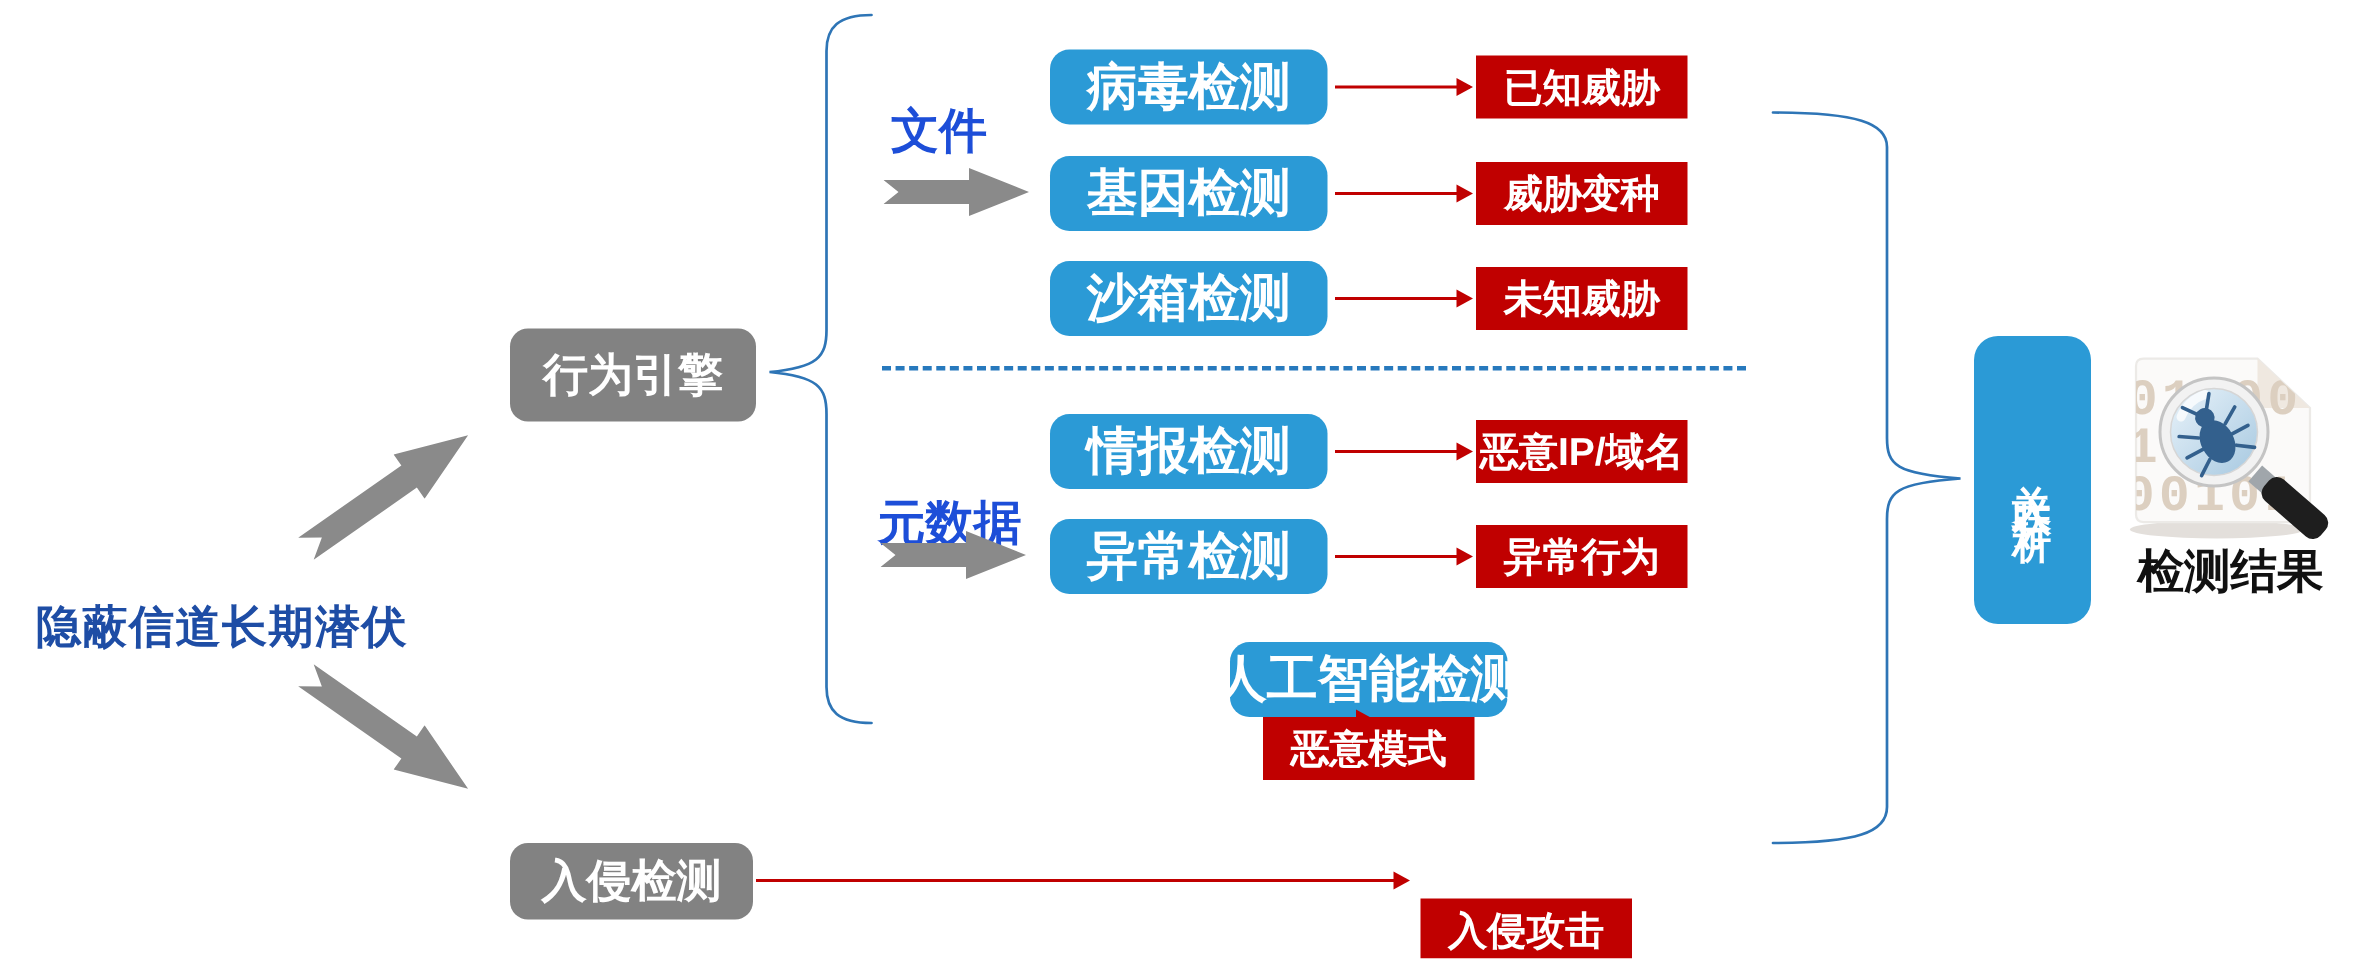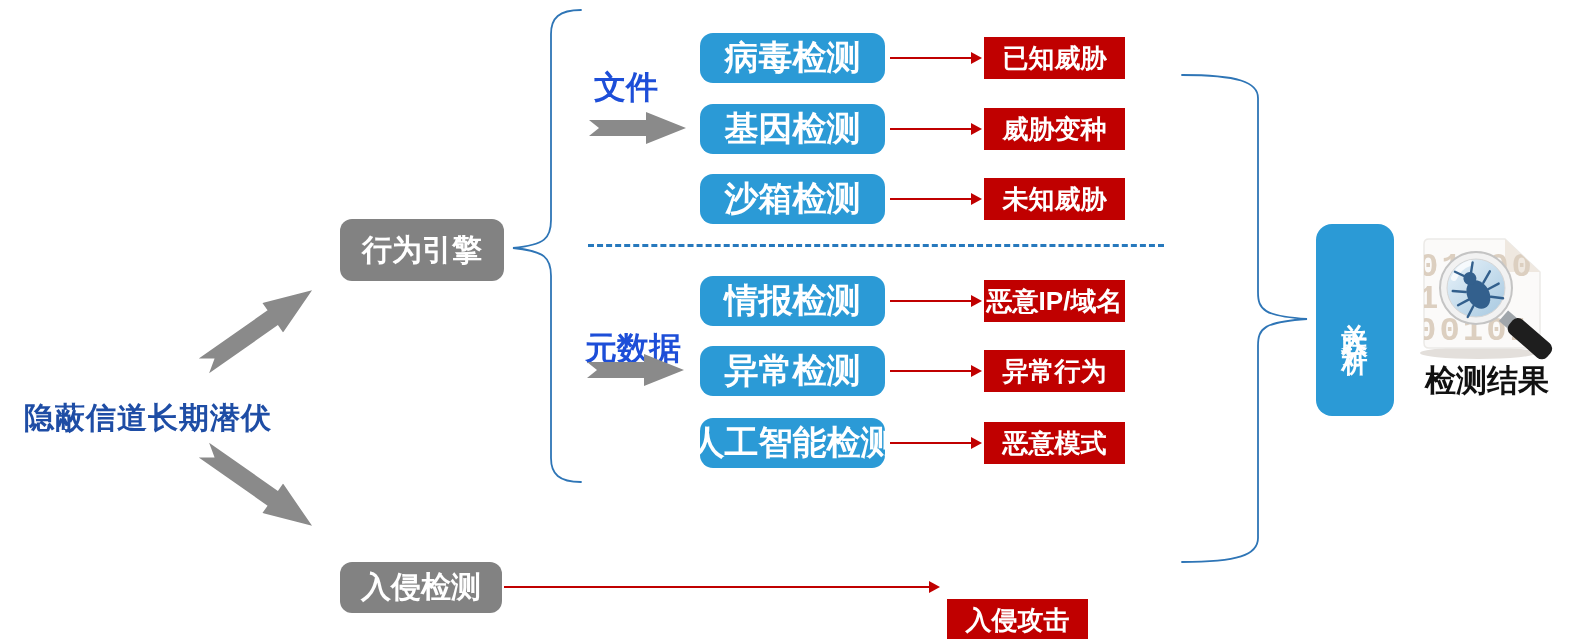--- a/index.html
+++ b/index.html
@@ -41,21 +41,21 @@
               justify-content:center; white-space:nowrap; flex:0 0 auto; }
   .box-red  { width:141px; height:42px; background:#c00000; color:#ffffff; font-weight:bold;
               font-size:26px; display:flex; align-items:center; justify-content:center;
               white-space:nowrap; flex:0 0 auto; }
   .conn { flex:1 1 auto; height:2px; background:#c00000; position:relative; margin:0 4px 0 5px; }
   .conn::after { content:''; position:absolute; right:-2px; top:-5px; width:0; height:0;
                  border-left:11px solid #c00000; border-top:6px solid transparent;
                  border-bottom:6px solid transparent; }
 
   .row-1 { top:33px; }  .row-2 { top:104px; } .row-3 { top:174px; }
-  .row-4 { top:276px; } .row-5 { top:346px; } .row-6 { top:418px; }
+  .row-4 { top:276px; } .row-5 { top:346px; } .row-6 { top:428px;flex-direction:column; }
 
   .long-conn { position:absolute; left:504px; top:586px; width:434px; height:2px;
                background:#c00000; }
   .long-conn::after { content:''; position:absolute; right:-2px; top:-5px; width:0; height:0;
                  border-left:11px solid #c00000; border-top:6px solid transparent;
                  border-bottom:6px solid transparent; }
   .intrusion-result { position:absolute; left:947px; top:566px;margin-top:33px; }
 
   .analysis-box { position:absolute; left:1316px; top:224px; width:78px; height:192px;
                   background:#2b9ad6; border-radius:16px; display:flex; align-items:center;

